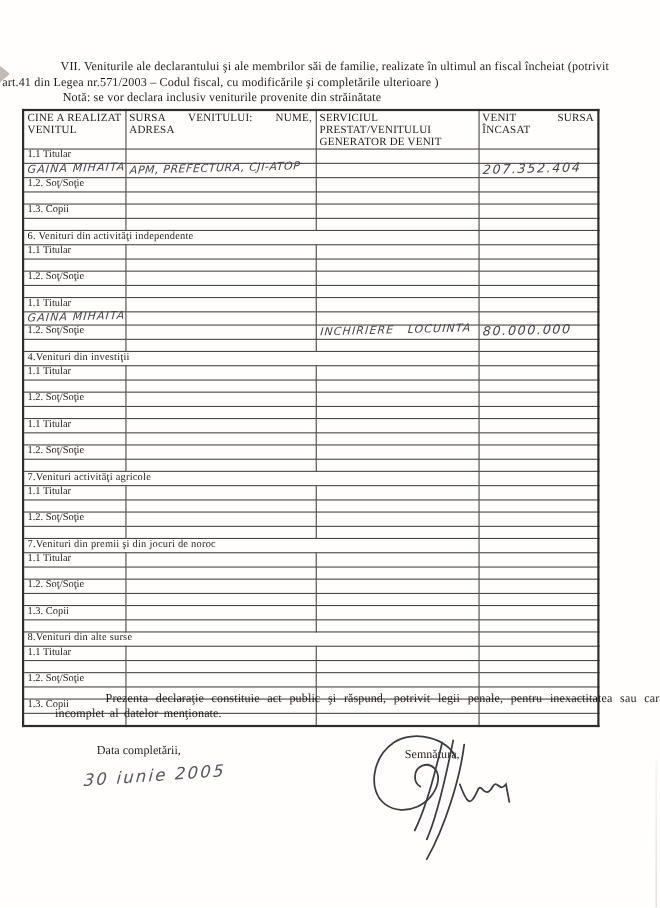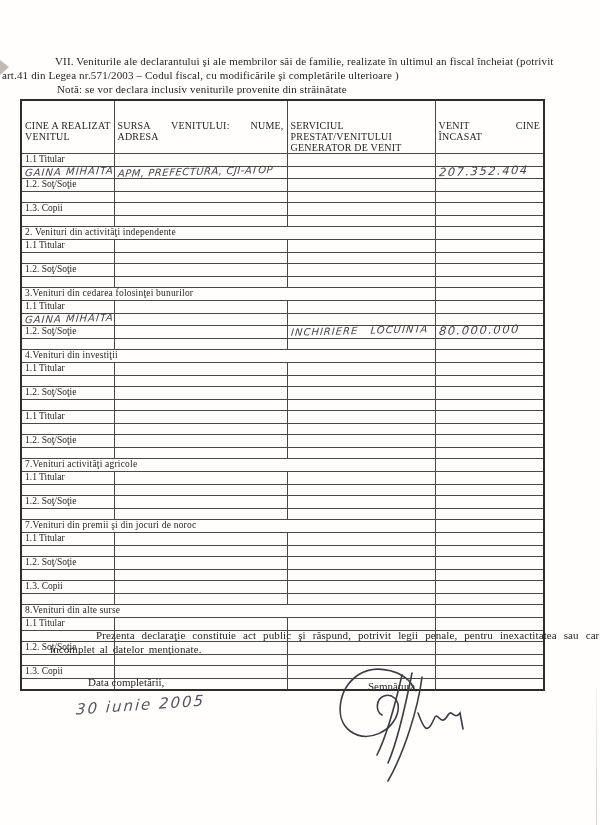--- a/index.html
+++ b/index.html
@@ -32,21 +32,21 @@
   }
   table.decl td, table.decl th{
     border:1px solid #4a4847;
     padding:0 3px;vertical-align:top;
     font-size:9.5px;line-height:11px;font-weight:normal;text-align:left;
     overflow:visible;white-space:nowrap;
   }
   table.decl th{
     font-size:10px;line-height:11px;letter-spacing:.2px;
     text-align:justify;text-align-last:auto;white-space:normal;
-    height:24px;padding-top:19px;
+    height:24px;padding-top:1px;
   }
   tr.r-section td{height:12px;}
   tr.r-label td{height:12px;}
   tr.r-blank td{height:10px;}
   td.c-section{letter-spacing:.2px;}
 
   .hw{
     font-family:"DejaVu Sans",sans-serif;font-style:italic;
     color:#45474c;letter-spacing:1px;white-space:nowrap;
     display:inline-block;position:relative;z-index:3;
@@ -90,21 +90,21 @@
       <col style="width:93px">
         <col style="width:173px">
         <col style="width:148px">
         <col style="width:109px">
     </colgroup>
     <thead>
       <tr>
         <th>CINE A REALIZAT VENITUL</th>
         <th>SURSA VENITULUI: NUME, ADRESA</th>
         <th>SERVICIUL PRESTAT/VENITULUI GENERATOR DE VENIT</th>
-        <th>VENIT CINE ÎNCASAT</th>
+        <th>VENIT SURSA ÎNCASAT</th>
       </tr>
     </thead>
     <tbody>
         <tr class="r-label">
           <td>1.1 Titular</td>
           <td></td>
           <td></td>
           <td></td>
         </tr>
         <tr class="r-blank">
@@ -131,49 +131,45 @@
           <td></td>
           <td></td>
         </tr>
         <tr class="r-blank">
           <td></td>
           <td></td>
           <td></td>
           <td></td>
         </tr>
         <tr class="r-section">
-          <td colspan="3" class="c-section">2. Venituri din activităţi independente</td>
-          <td></td>
-        </tr>
-        <tr class="r-label">
-          <td>1.1 Titular</td>
-          <td></td>
-          <td></td>
-          <td></td>
-        </tr>
-        <tr class="r-blank">
-          <td></td>
-          <td></td>
-          <td></td>
-          <td></td>
-        </tr>
-        <tr class="r-label">
-          <td>1.2. Soţ/Soţie</td>
-          <td></td>
-          <td></td>
-          <td></td>
-        </tr>
-        <tr class="r-blank">
-          <td></td>
-          <td></td>
-          <td></td>
-          <td></td>
-        </tr>
-        <tr class="r-section">
-          <td colspan="3" class="c-section">3.Venituri din cedarea folosinţei bunurilor</td>
+          <td colspan="3" class="c-section">6. Venituri din activităţi independente</td>
+          <td></td>
+        </tr>
+        <tr class="r-label">
+          <td>1.1 Titular</td>
+          <td></td>
+          <td></td>
+          <td></td>
+        </tr>
+        <tr class="r-blank">
+          <td></td>
+          <td></td>
+          <td></td>
+          <td></td>
+        </tr>
+        <tr class="r-label">
+          <td>1.2. Soţ/Soţie</td>
+          <td></td>
+          <td></td>
+          <td></td>
+        </tr>
+        <tr class="r-blank">
+          <td></td>
+          <td></td>
+          <td></td>
           <td></td>
         </tr>
         <tr class="r-label">
           <td>1.1 Titular</td>
           <td></td>
           <td></td>
           <td></td>
         </tr>
         <tr class="r-blank">
           <td><span class="hw hw-c1">GAINA MIHAITA</span></td>

